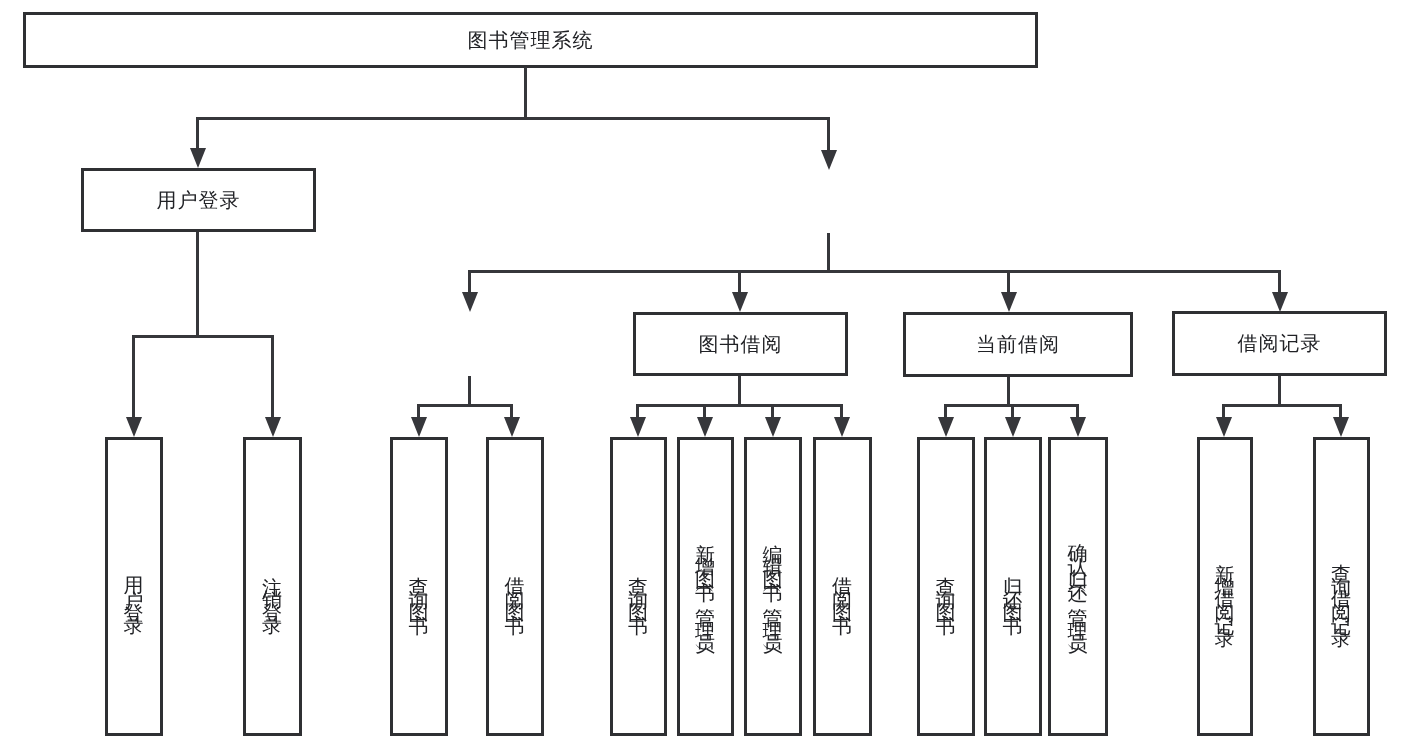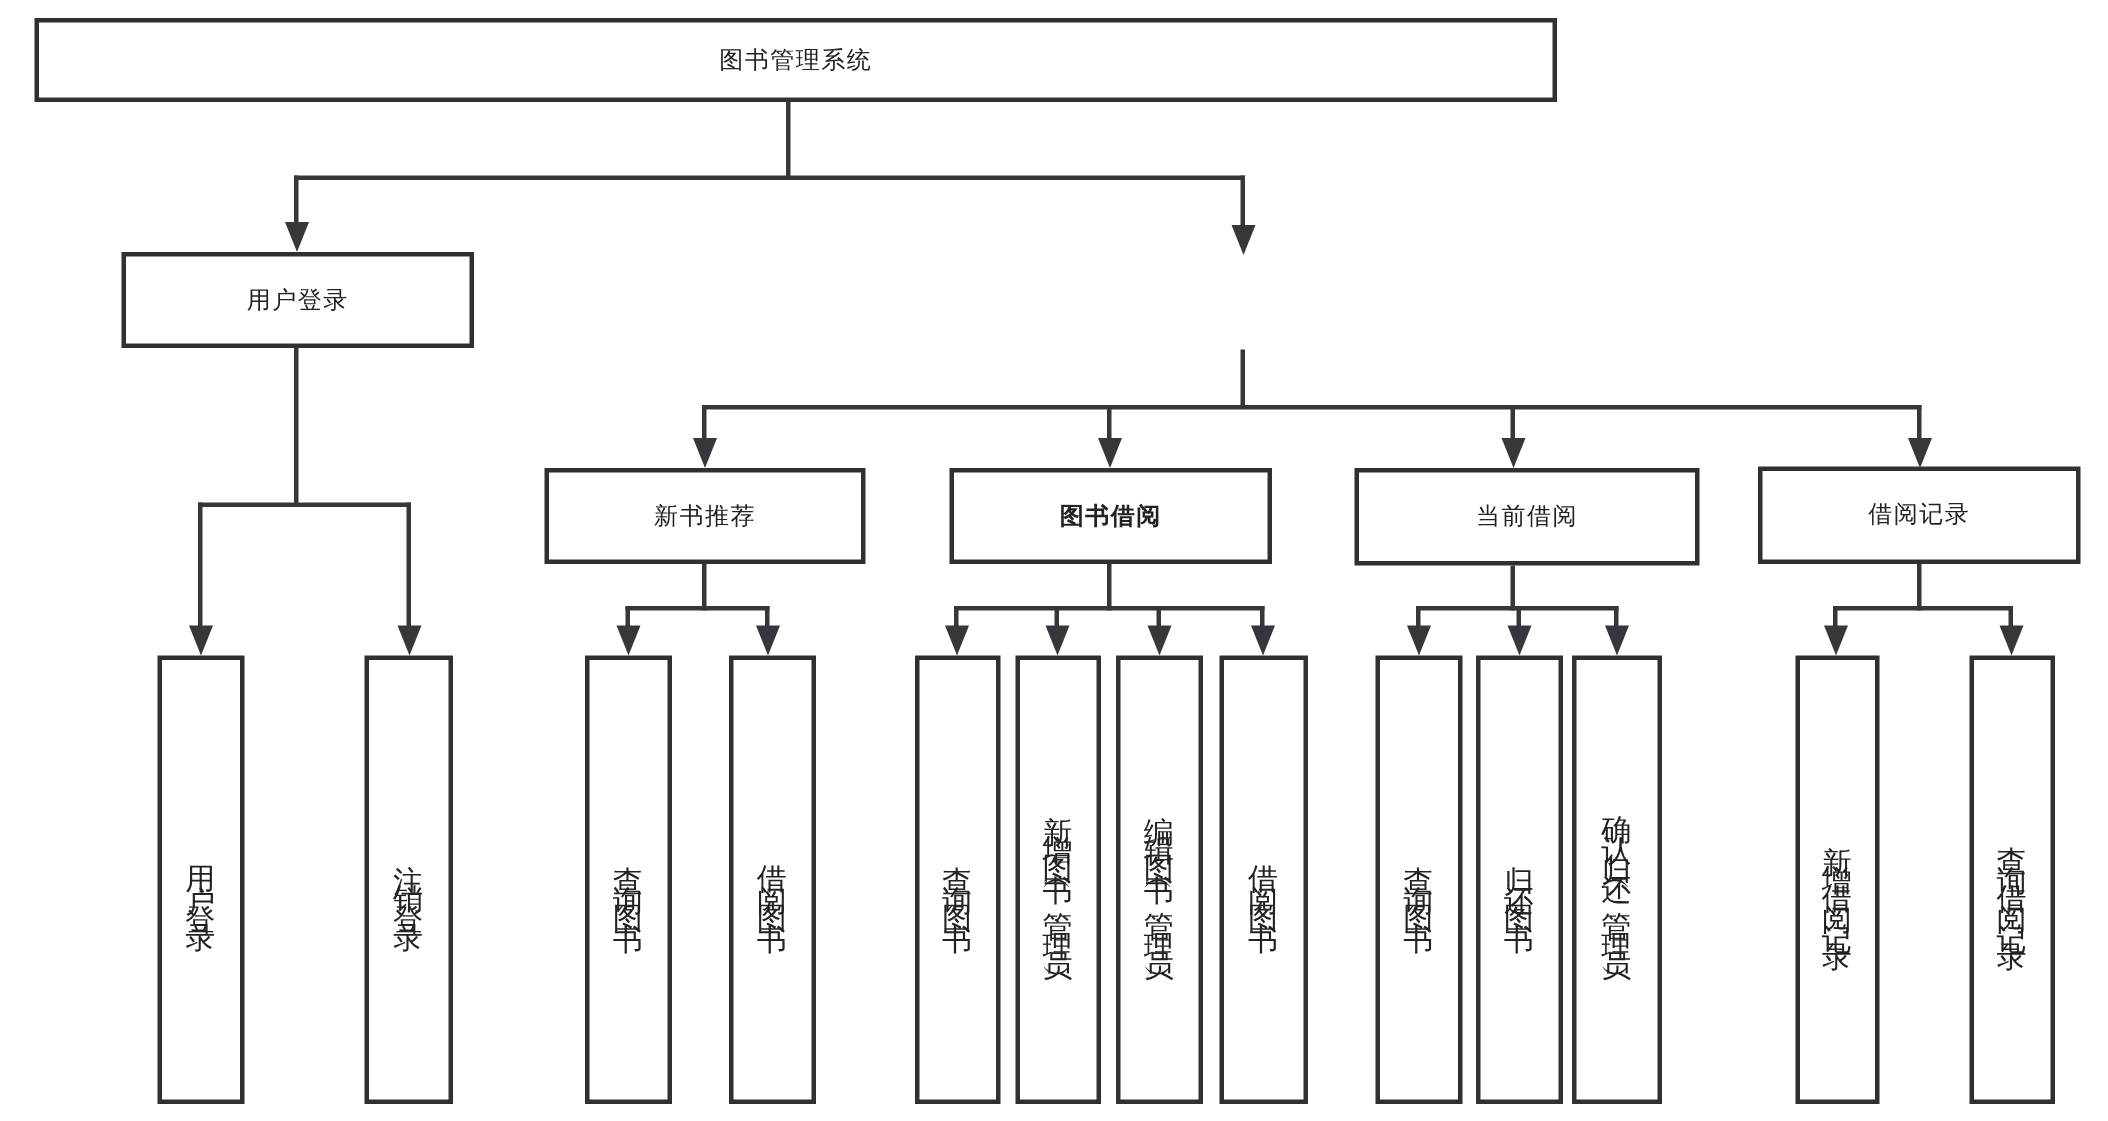--- a/index.html
+++ b/index.html
@@ -22,21 +22,21 @@
   .box {
     position: absolute;
     box-sizing: border-box;
     border: 3px solid var(--border);
     background: #ffffff;
     display: flex;
     align-items: center;
     justify-content: center;
   }
   .hbox {
-    font-size: 16px;
+    font-size: 20px;
     letter-spacing: 1px;
     white-space: nowrap;
   }
   .vbox {
     writing-mode: vertical-rl;
     text-orientation: mixed;
     font-size: 20px;
     letter-spacing: 13px;
     line-height: 1.1;
   }
@@ -64,23 +64,22 @@
 </head>
 <body>
 
 <div class="stage">
 
   <div class="box hbox" style="left:23px; top:12px; width:1015px; height:56px;">图书管理系统</div>
 
   <div class="box hbox" style="left:81px; top:168px; width:235px; height:64px;">用户登录</div>
 
 
-  <div class="box hbox" style="left:363px; top:312px; width:214px; height:64px;">新书推荐</div>
 
-  <div class="box hbox" style="left:633px; top:312px; width:215px; height:64px;font-weight:bold;">图书借阅</div>
+  <div class="box hbox" style="left:633px; top:312px; width:215px; height:64px;">图书借阅</div>
 
   <div class="box hbox" style="left:903px; top:312px; width:230px; height:65px;">当前借阅</div>
 
   <div class="box hbox" style="left:1172px; top:311px; width:215px; height:65px;">借阅记录</div>
 
   <div class="box vbox" style="left:105px; top:437px; width:58px; height:299px;">用户登录</div>
   <div class="box vbox" style="left:243px; top:437px; width:59px; height:299px;">注销登录</div>
 
   <div class="box vbox" style="left:390px; top:437px; width:58px; height:299px;">查询图书</div>
   <div class="box vbox" style="left:486px; top:437px; width:58px; height:299px;">借阅图书</div>

